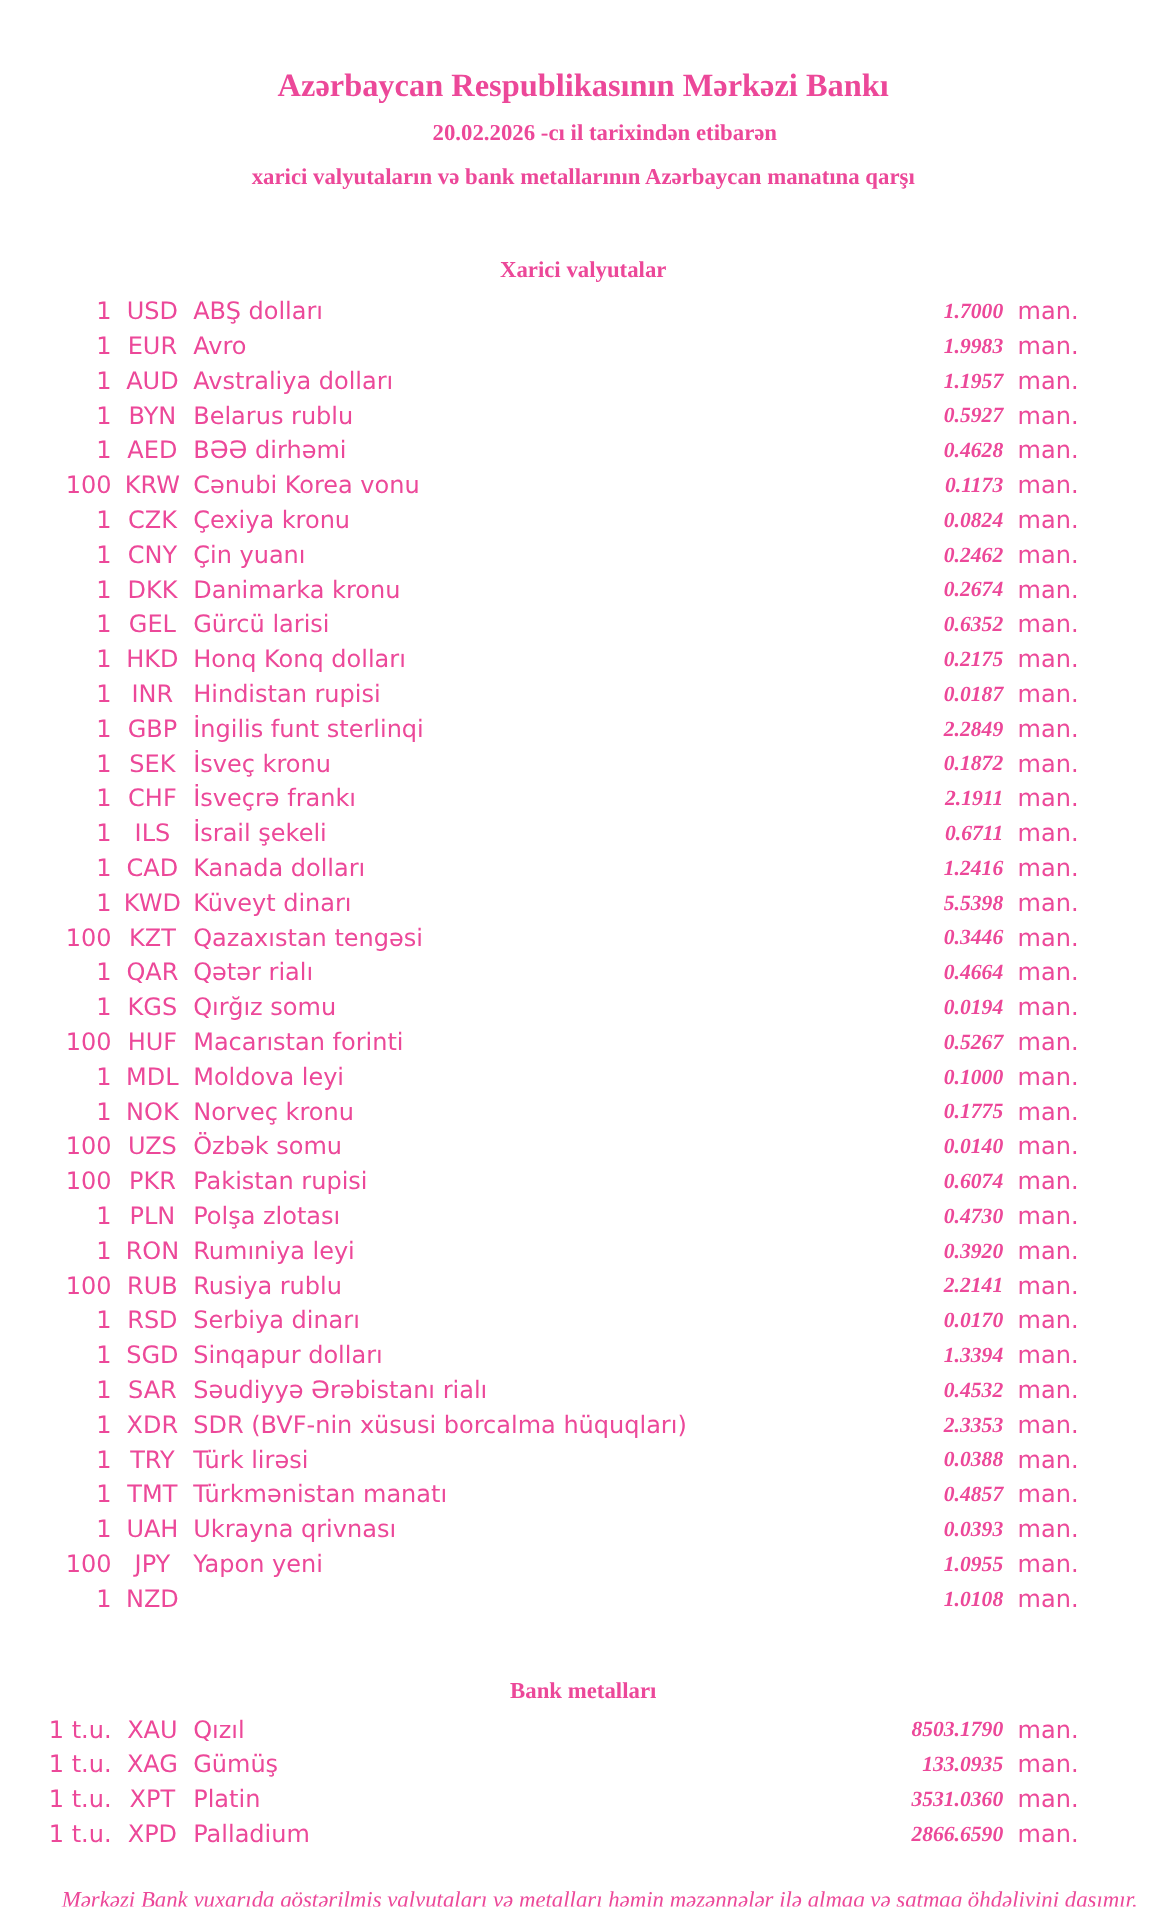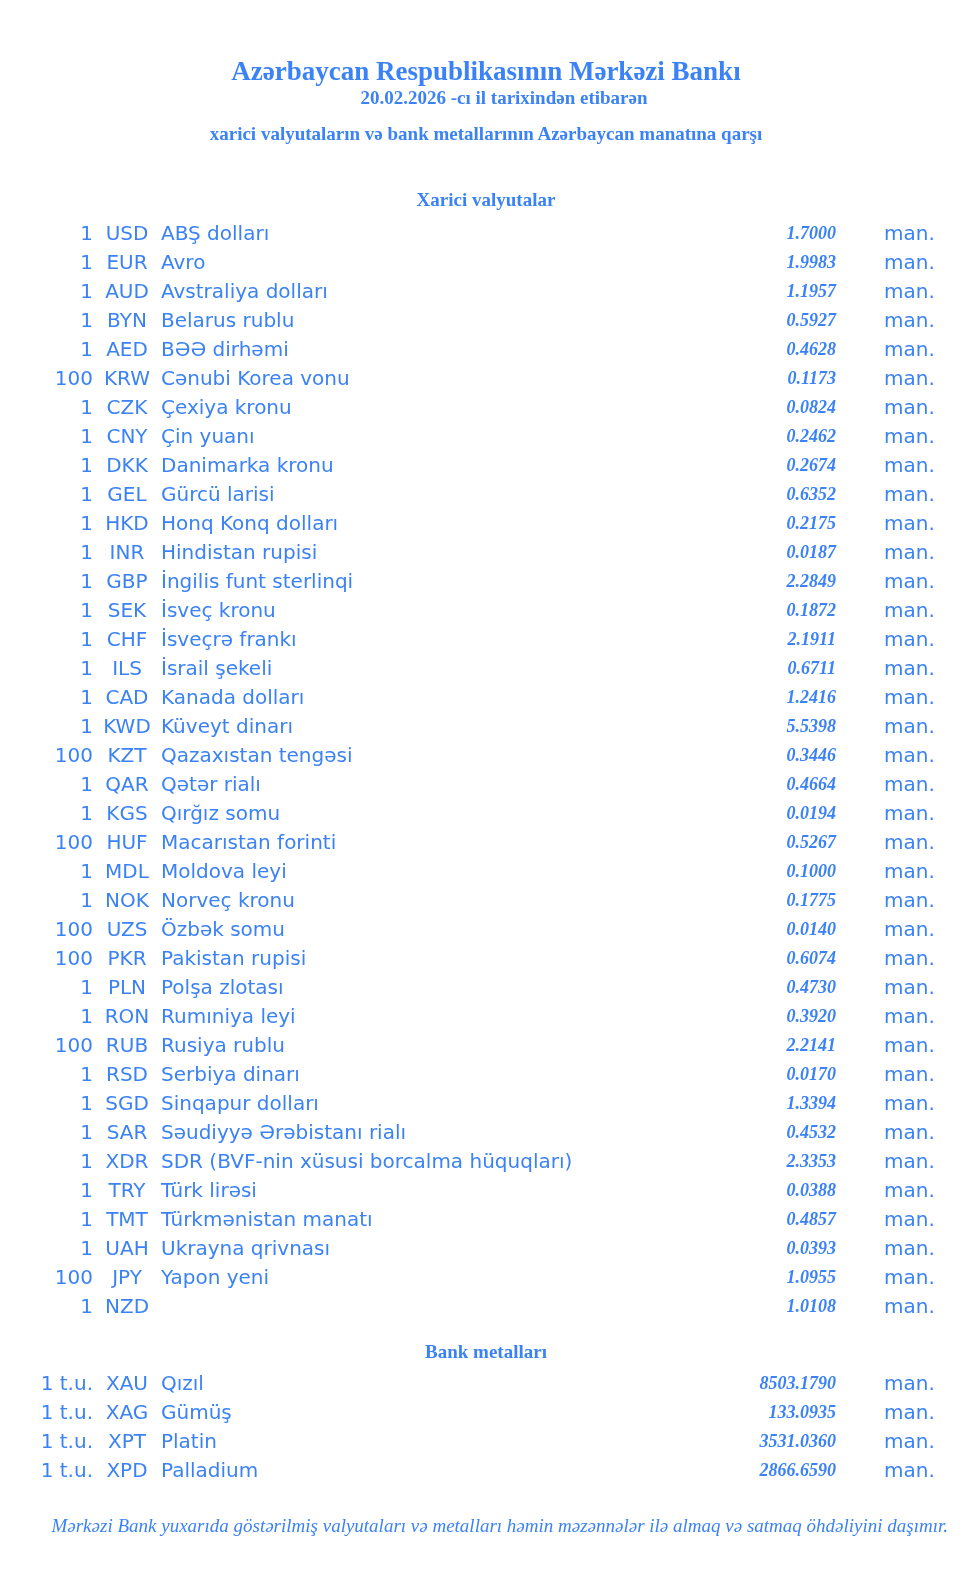--- a/index.html
+++ b/index.html
@@ -1,34 +1,35 @@
 <!DOCTYPE html>
 <html><head>
 <meta charset="utf-8">
 <style>
   html, body { margin: 0; padding: 0; background: #ffffff; }
   .page {
     position: relative;
     width: 972px;
     height: 1589px;
     background: #ffffff;
-    color: #3b82f6;
+    color: #ec4899;
     overflow: hidden;
     font-family: "DejaVu Sans", sans-serif;
   }
   .page-title {
     margin: 0;
     padding-top: 56px;
     text-align: center;
     font-family: "Liberation Serif", serif;
     font-weight: bold;
     font-size: 27px;
     line-height: 30px;
   }
   .date-line {
+    margin-top: 14px;
     text-align: center;
     font-family: "Liberation Serif", serif;
     font-weight: bold;
     font-size: 19px;
     line-height: 23px;
     padding-left: 36px;
   }
   .subtitle {
     margin-top: 13px;
     text-align: center;
@@ -37,22 +38,22 @@
     font-size: 19px;
     line-height: 23px;
   }
   .section-title {
     text-align: center;
     font-family: "Liberation Serif", serif;
     font-weight: bold;
     font-size: 19px;
     line-height: 22px;
   }
-  .section-title.currencies { margin-top: 44px; }
-  .section-title.metals { margin-top: 20px; }
+  .section-title.currencies { margin-top: 56px; }
+  .section-title.metals { margin-top: 52px; }
   .rate-table { margin-top: 8px; }
   .rate-table.metals-table { margin-top: 6px; }
   .row {
     position: relative;
     height: 29px;
     font-size: 20px;
     line-height: 29px;
     white-space: nowrap;
   }
   .row .qty {
@@ -76,21 +77,21 @@
     left: 636px;
     width: 200px;
     text-align: right;
     font-family: "Liberation Serif", serif;
     font-style: italic;
     font-weight: bold;
     font-size: 18px;
   }
   .row .unit {
     position: absolute;
-    left: 884px;
+    left: 848px;
   }
   .footer-note {
     margin-top: 29px;
     padding: 0 24px;
     font-family: "Liberation Serif", serif;
     font-style: italic;
     font-size: 19px;
     line-height: 23px;
     text-align: right;
   }

